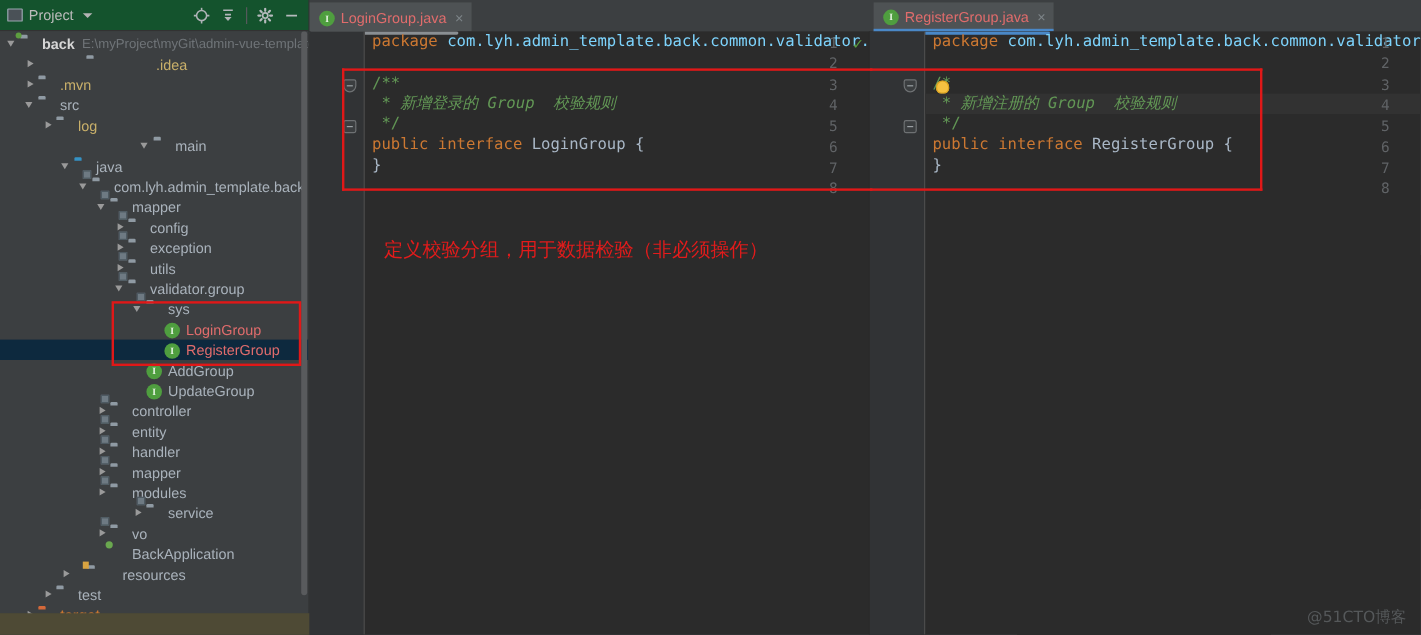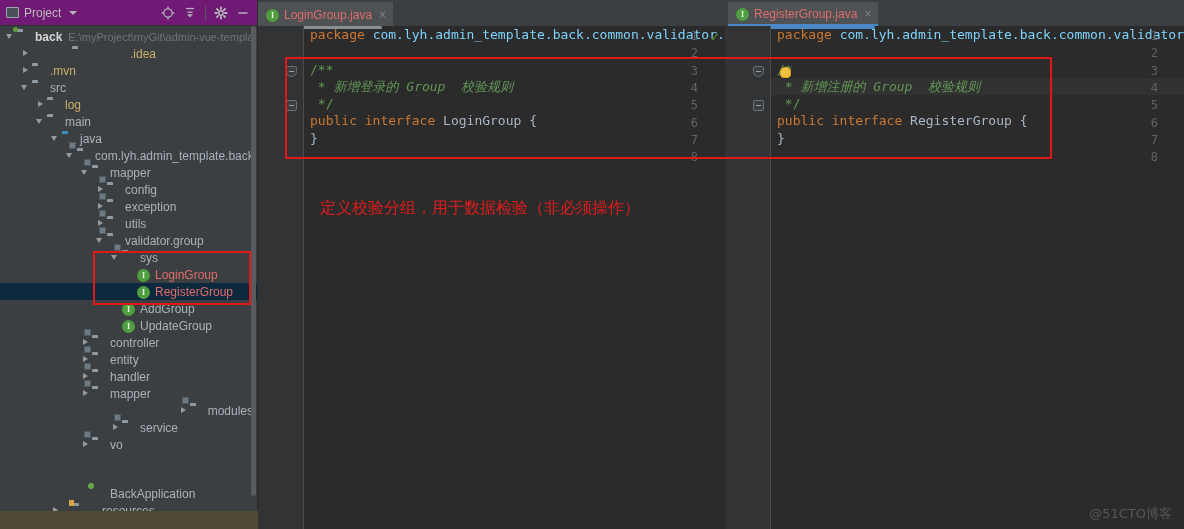--- a/index.html
+++ b/index.html
@@ -11,21 +11,21 @@
   }
   .ide{ width:1184px; height:529px; display:flex; position:relative; background:#3c3f41; }
 
   
   .project-panel{
     width:258px; height:529px; background:#3c3f41;
     display:flex; flex-direction:column; border-right:1px solid #2b2b2b;
     position:relative;
   }
   .panel-header{
-    height:26px; background:#701a75; display:flex; align-items:center;
+    height:26px; background:#14532d; display:flex; align-items:center;
     padding:0 4px 0 6px; flex:0 0 26px; border-bottom:1px solid #323232;
   }
   .panel-title{ display:flex; align-items:center; gap:5px; font-size:12px; color:#bbbbbb; }
   .icon-project{
     width:13px;height:11px;border:1.4px solid #9aa7b0;border-radius:1px;background:#4a5157;
   }
   .caret-dn{
     width:0;height:0;border-left:4px solid transparent;border-right:4px solid transparent;
     border-top:4px solid #b4b4b4; margin-left:3px;
   }
@@ -262,21 +262,21 @@
           <div class="row" style="padding-left: 21px;">
             <span class="arrow down"></span>
             <span class="ficon"><span class="folder"></span></span>
             <span class="label">src</span>
           </div>
           <div class="row" style="padding-left: 36px;">
             <span class="arrow right"></span>
             <span class="ficon"><span class="folder"></span></span>
             <span class="label yellowish">log</span>
           </div>
-          <div class="row" style="padding-left: 36px;">
+          <div class="row" style="padding-left: 36px; justify-content: center;">
             <span class="arrow down"></span>
             <span class="ficon"><span class="folder"></span></span>
             <span class="label">main</span>
           </div>
           <div class="row" style="padding-left: 51px;">
             <span class="arrow down"></span>
             <span class="ficon"><span class="folder blue"></span></span>
             <span class="label">java</span>
           </div>
           <div class="row" style="padding-left: 66px;">
@@ -355,36 +355,36 @@
           <div class="row" style="padding-left: 81px;">
             <span class="arrow right"></span>
             <span class="ficon"><span class="folder pkg"></span></span>
             <span class="label">handler</span>
           </div>
           <div class="row" style="padding-left: 81px;">
             <span class="arrow right"></span>
             <span class="ficon"><span class="folder pkg"></span></span>
             <span class="label">mapper</span>
           </div>
-          <div class="row" style="padding-left: 81px; justify-content: flex-end;">
+          <div class="row" style="padding-left: 81px;">
             <span class="arrow right"></span>
             <span class="ficon"><span class="folder pkg"></span></span>
             <span class="label">modules</span>
           </div>
           <div class="row" style="padding-left: 81px; margin-left: 30px;">
             <span class="arrow right"></span>
             <span class="ficon"><span class="folder pkg"></span></span>
             <span class="label">service</span>
           </div>
           <div class="row" style="padding-left: 81px;">
             <span class="arrow right"></span>
             <span class="ficon"><span class="folder pkg"></span></span>
             <span class="label">vo</span>
           </div>
-          <div class="row" style="padding-left: 81px; margin-top: 32px;">
+          <div class="row" style="padding-left: 81px;">
             <span class="arrow "></span>
             <span class="ficon"><span class="spring-icon"></span></span>
             <span class="label">BackApplication</span>
           </div>
           <div class="row" style="padding-left: 51px; gap: 11px;">
             <span class="arrow right"></span>
             <span class="ficon"><span class="folder res"></span></span>
             <span class="label">resources</span>
           </div>
           <div class="row" style="padding-left: 36px;">

